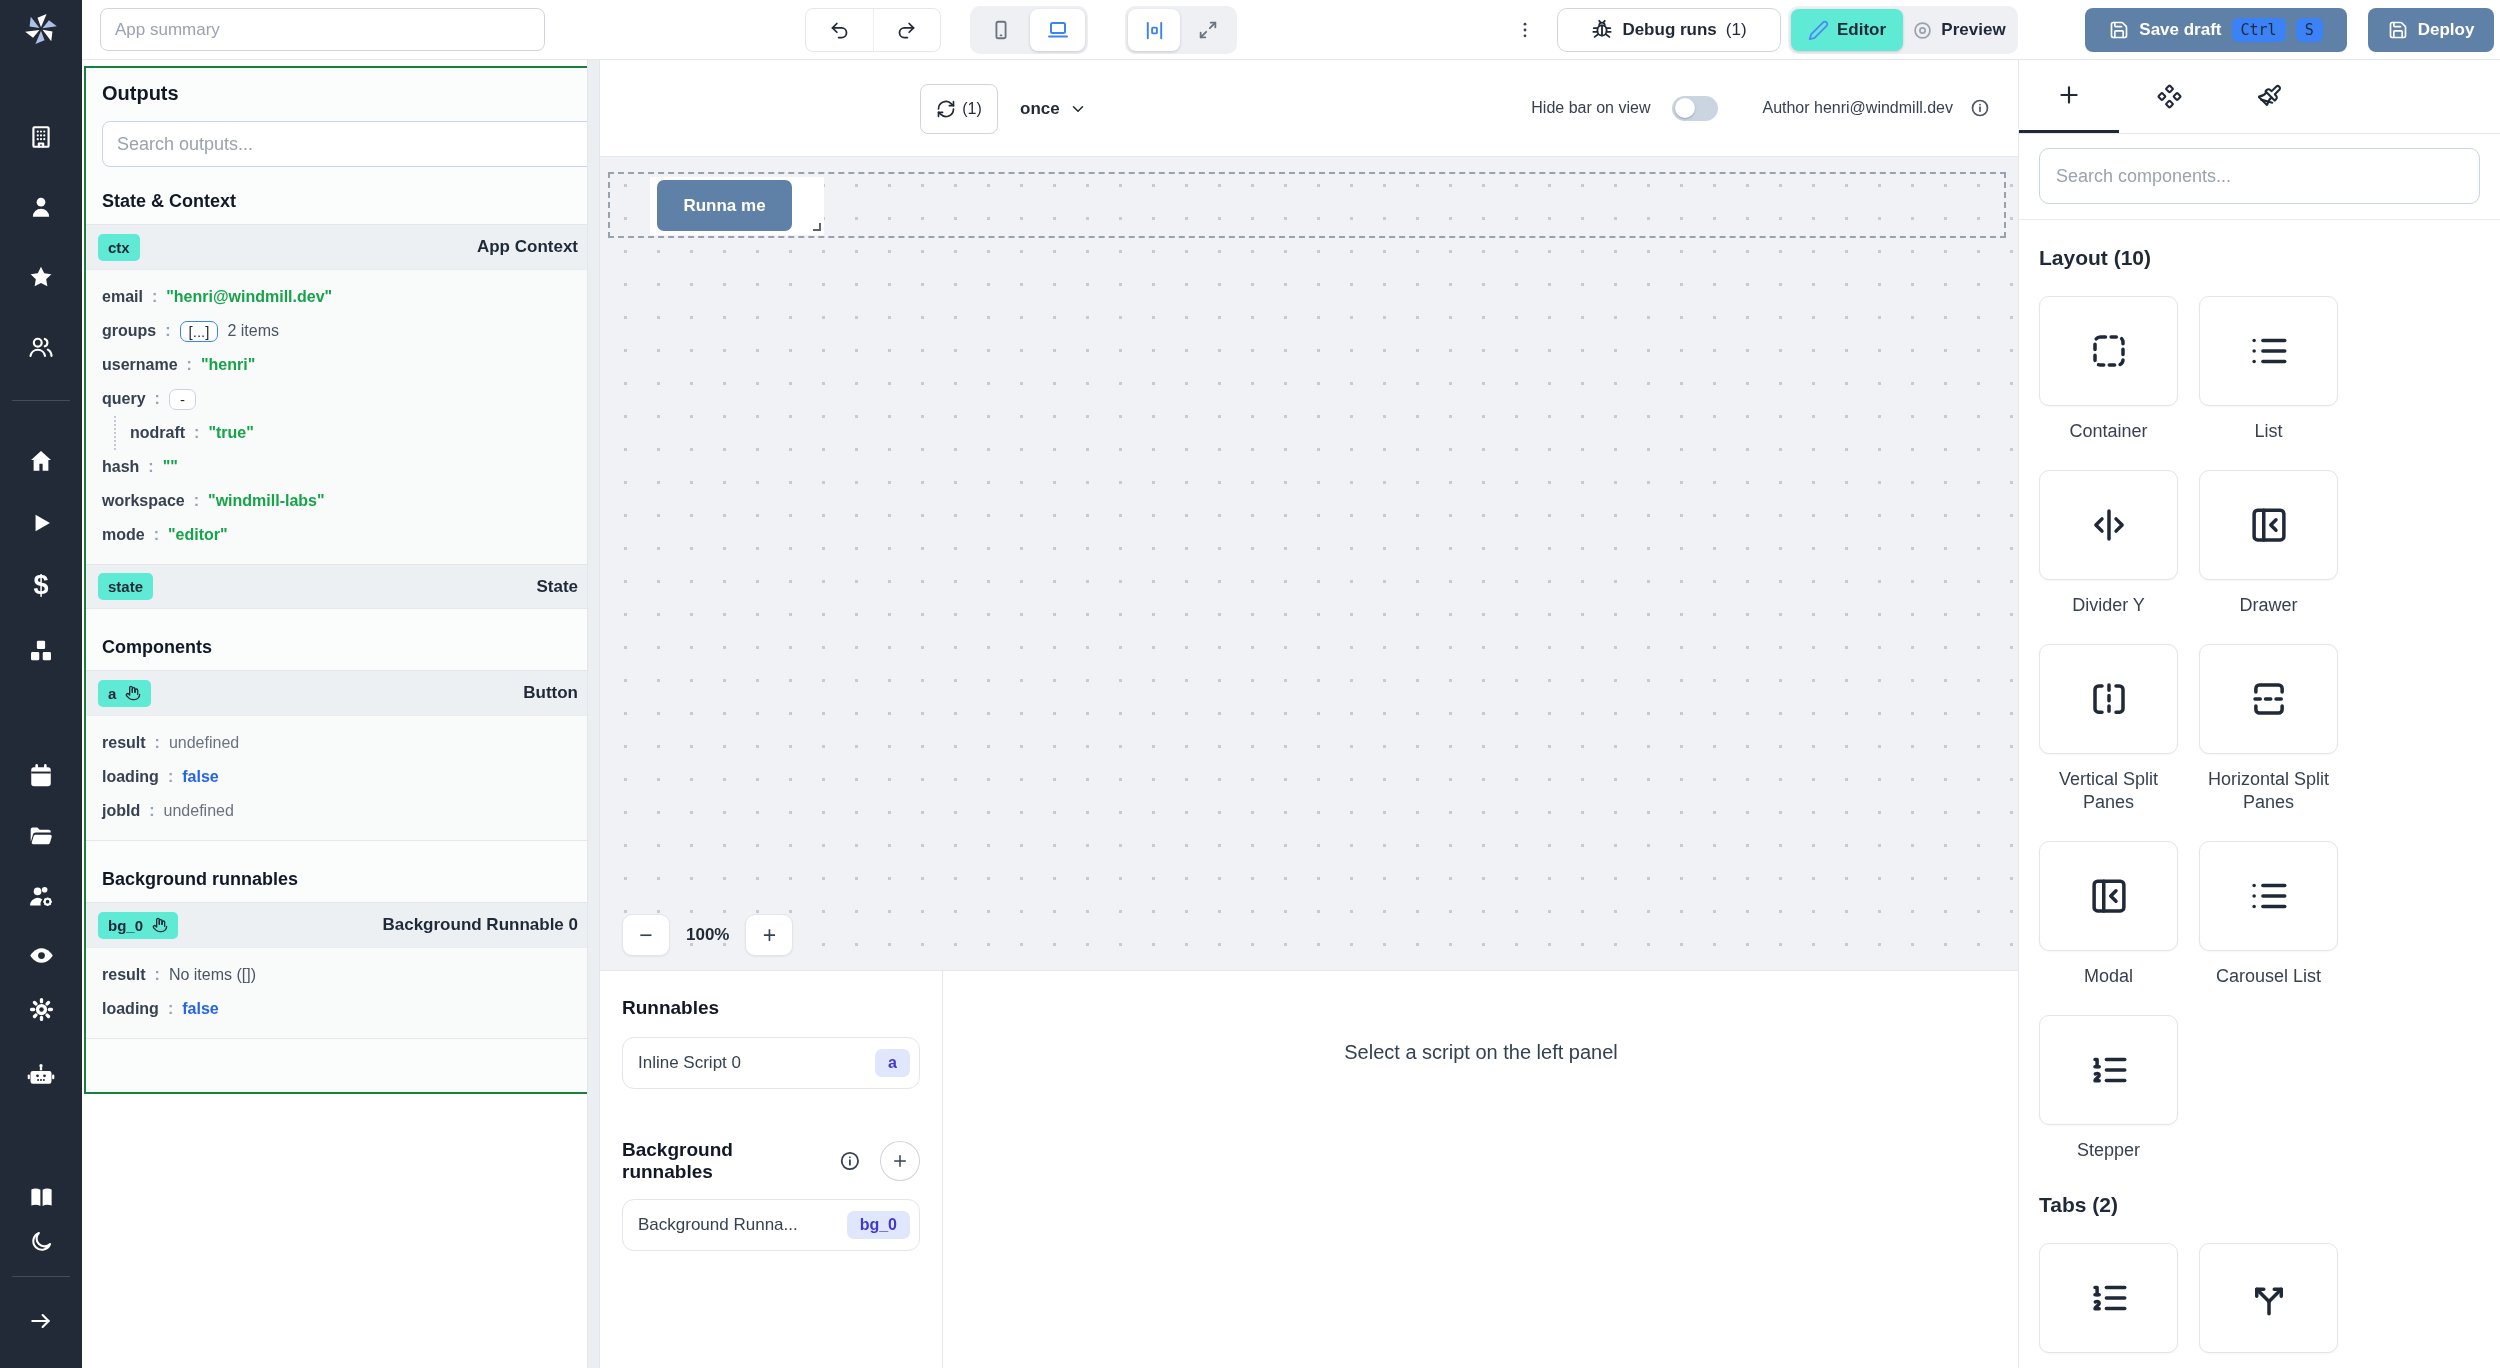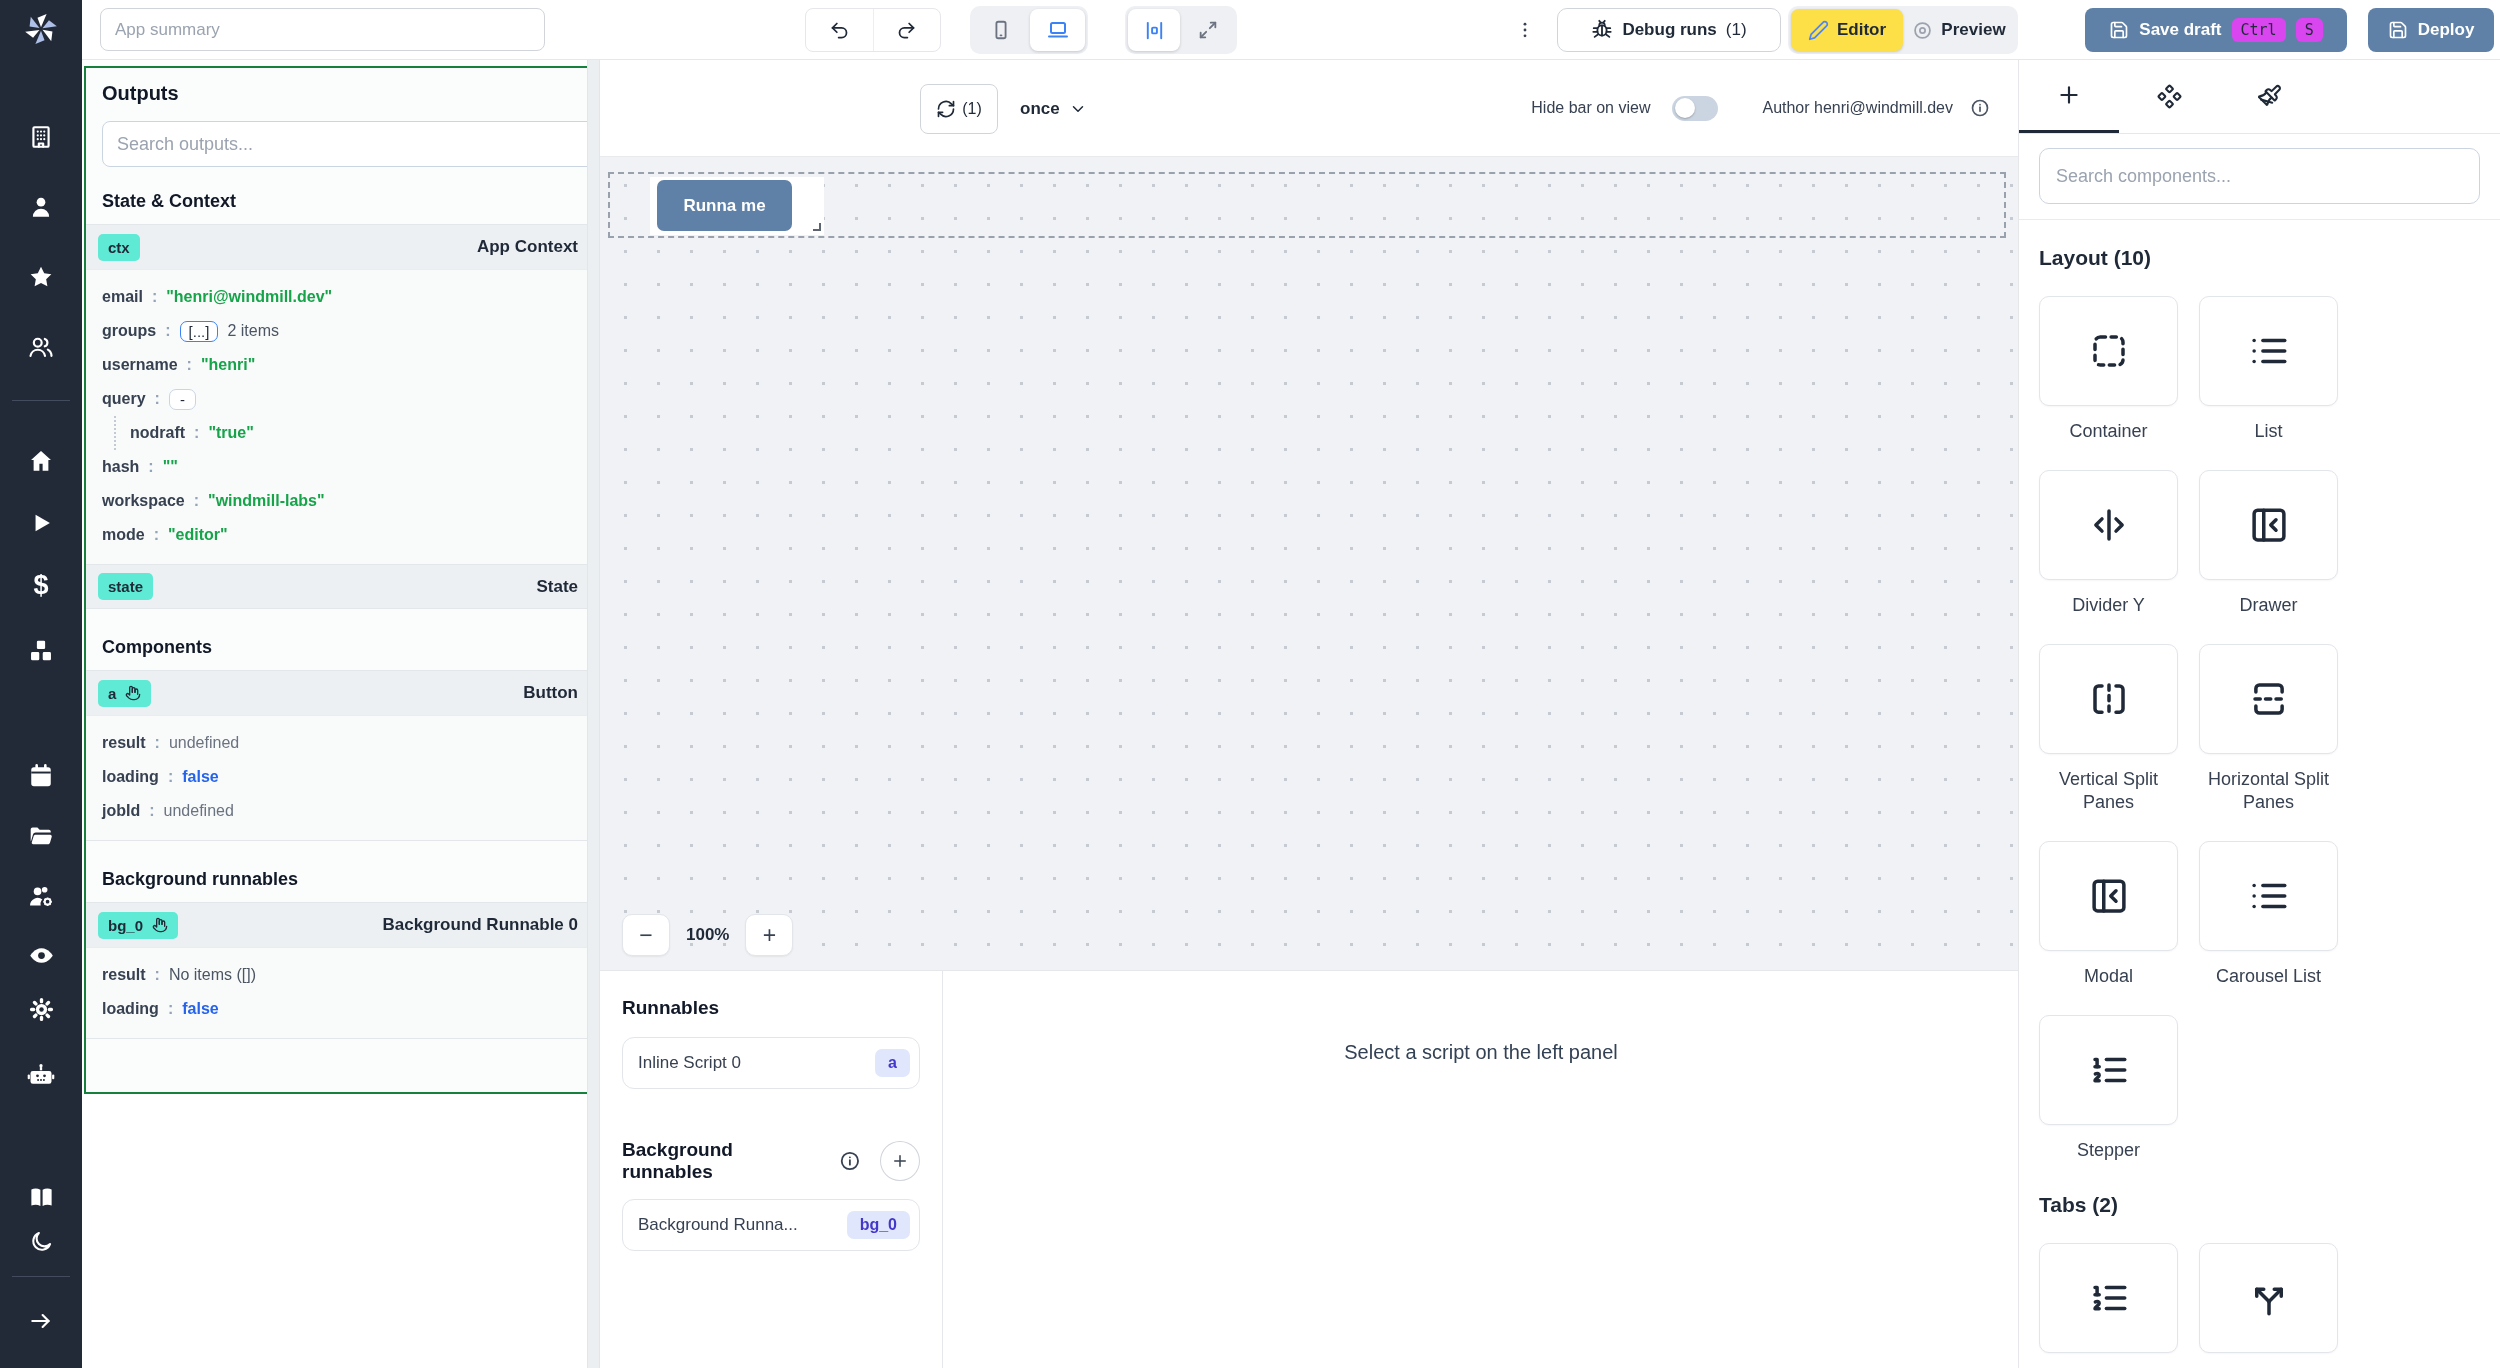--- a/index.html
+++ b/index.html
@@ -34,24 +34,24 @@
   .kebab { position:absolute; left:1425px; top:12px; width:36px; height:36px; display:flex; align-items:center;
     justify-content:center; color:#374151; cursor:pointer; }
   .debug-btn { position:absolute; left:1475px; top:8px; width:224px; height:44px; border:1px solid #d1d5db;
     border-radius:10px; background:#fff; display:flex; align-items:center; justify-content:center; gap:9px;
     font-size:17px; font-weight:700; color:#1f2937; cursor:pointer; }
   .debug-count { font-weight:400; }
   .ep-seg { position:absolute; left:1706px; top:6px; width:230px; height:48px; background:#eef0f3;
     border-radius:10px; padding:3px; display:flex; }
   .ep-btn { flex:1; border-radius:8px; display:flex; align-items:center; justify-content:center; gap:8px;
     font-size:17px; font-weight:700; color:#1f2937; cursor:pointer; }
-  .ep-btn.active { background:#fde047; box-shadow:0 1px 3px rgba(16,24,40,.18); }
+  .ep-btn.active { background:#5eead4; box-shadow:0 1px 3px rgba(16,24,40,.18); }
   .blue-btn { position:absolute; top:8px; height:44px; background:#5f80a7; border-radius:8px; display:flex;
     align-items:center; justify-content:center; gap:10px; color:#fff; font-weight:700; font-size:17px; cursor:pointer; }
-  .kbd { background:#d946ef; color:#1f2937; font-family:"DejaVu Sans Mono", monospace; font-size:15px;
+  .kbd { background:#3b82f6; color:#1f2937; font-family:"DejaVu Sans Mono", monospace; font-size:15px;
     border-radius:6px; padding:3px 9px; font-weight:400; }
 
   
   .outputs-panel { position:absolute; left:82px; top:60px; width:505px; height:1308px; background:#fff; }
   .outputs-box { position:absolute; left:2px; top:6px; width:556px; height:1028px; border:2px solid #17803d;
     background:#fbfdfc; overflow:hidden; padding:14px 16px; }
   .outputs-title { font-size:20px; font-weight:700; color:#111827; }
   .outputs-search { margin-top:16px; width:100%; height:46px; border:1px solid #cbd5e1; border-radius:8px;
     padding:0 14px; font-size:18px; background:#fff; outline:none; }
   .outputs-search::placeholder { color:#9aa3af; }

